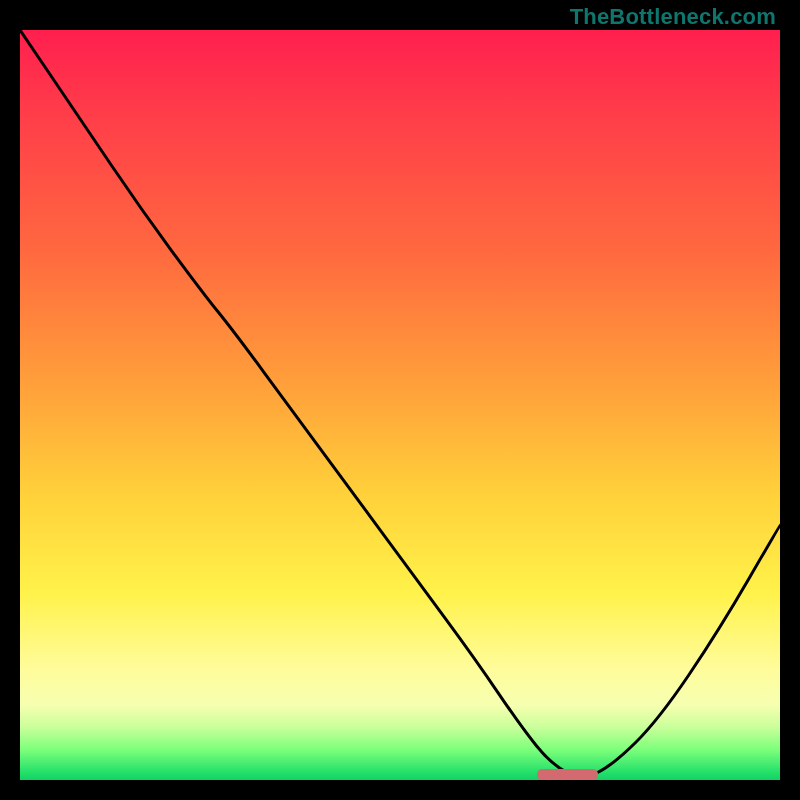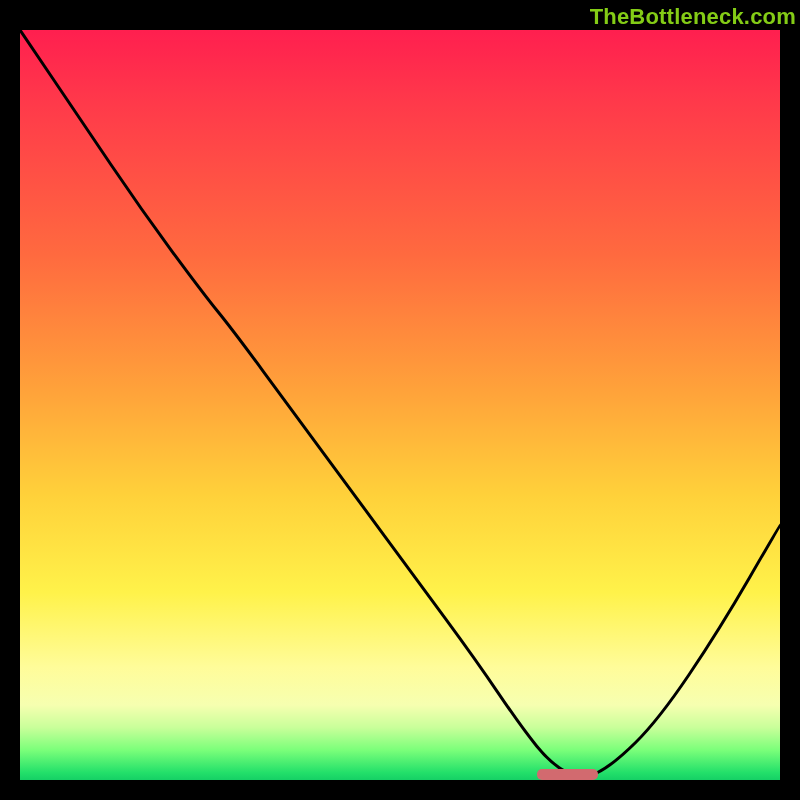--- a/index.html
+++ b/index.html
@@ -12,22 +12,22 @@
     font-family: Arial, Helvetica, sans-serif;
   }
   .chart-wrapper {
     position: relative;
     width: 800px;
     height: 800px;
   }
   .watermark {
     position: absolute;
     top: 4px;
-    right: 4px;
-    color: #84cc16;
+    right: 24px;
+    color: #0f766e;
     font-size: 22px;
     font-weight: 600;
     letter-spacing: 0.2px;
     z-index: 5;
     pointer-events: none;
   }
   .plot-area {
     position: absolute;
     left: 20px;
     top: 30px;

